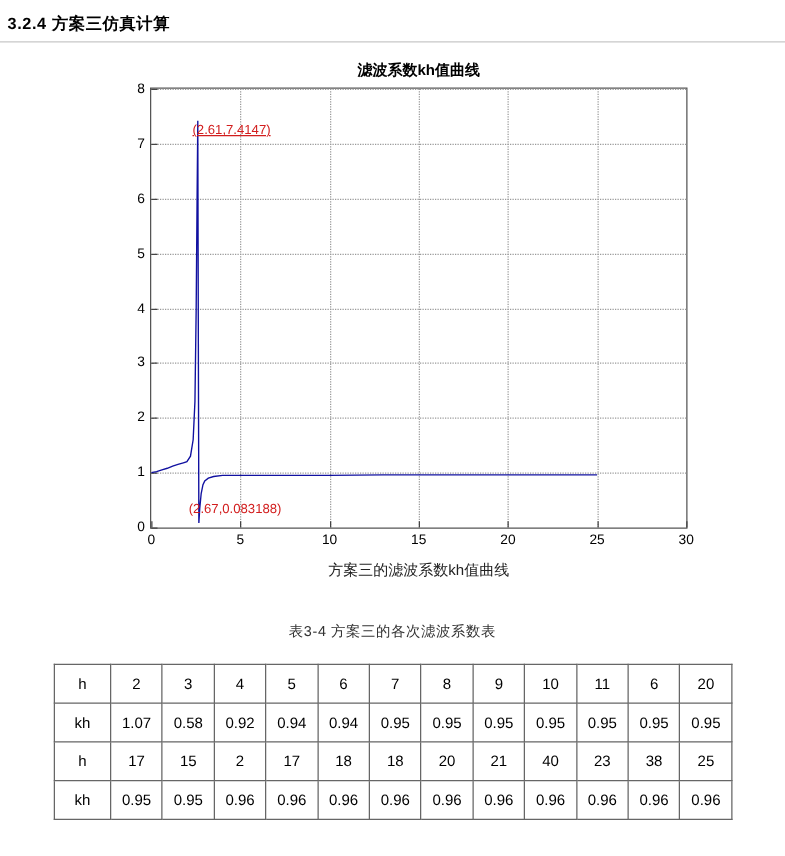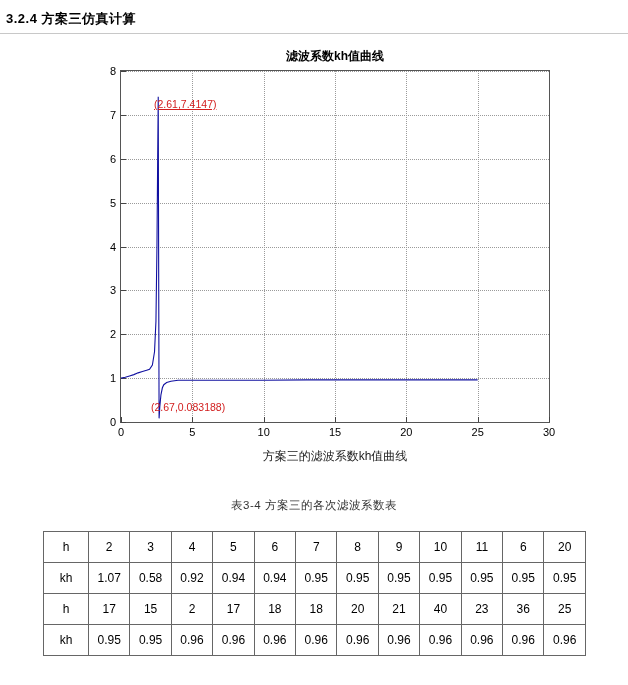--- a/index.html
+++ b/index.html
@@ -275,21 +275,21 @@
       <td>17</td>
       <td>15</td>
       <td>2</td>
       <td>17</td>
       <td>18</td>
       <td>18</td>
       <td>20</td>
       <td>21</td>
       <td>40</td>
       <td>23</td>
-      <td>36</td>
+      <td>38</td>
       <td>25</td>
     </tr>
     <tr>
       <td class="rowhead">kh</td>
       <td>0.95</td>
       <td>0.95</td>
       <td>0.96</td>
       <td>0.96</td>
       <td>0.96</td>
       <td>0.96</td>

